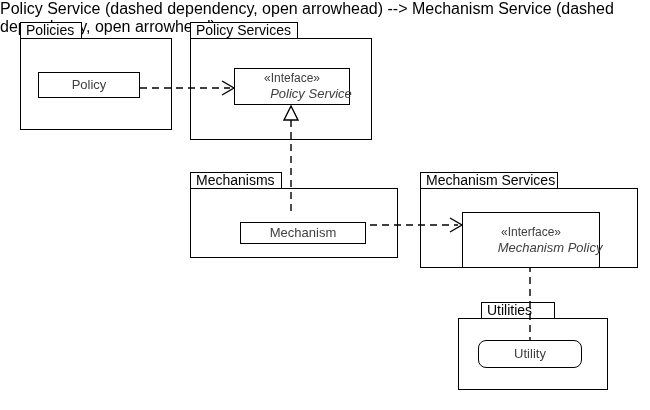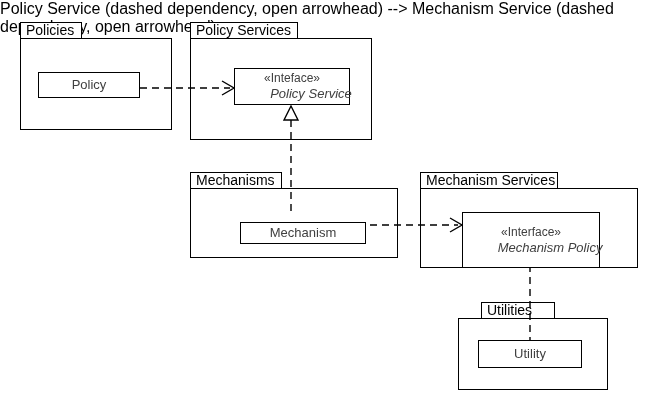--- a/index.html
+++ b/index.html
@@ -186,17 +186,17 @@
     <div class="cls-name">Mechanism</div>
   </div>
 
   
   <div class="classbox" style="left:462px; top:212px; width:138px; height:56px;">
     <div class="cls-stereotype">«Interface»</div>
     <div class="cls-name italic">Mechanism Policy</div>
   </div>
 
   
-  <div class="classbox" style="left:478px; top:340px; width:104px; height:28px;">
+  <div class="classbox" style="left:478px; top:340px; width:104px; height:28px;border-radius:8px;">
     <div class="cls-name">Utility</div>
   </div>
 
 </div>
 
 </body></html>

